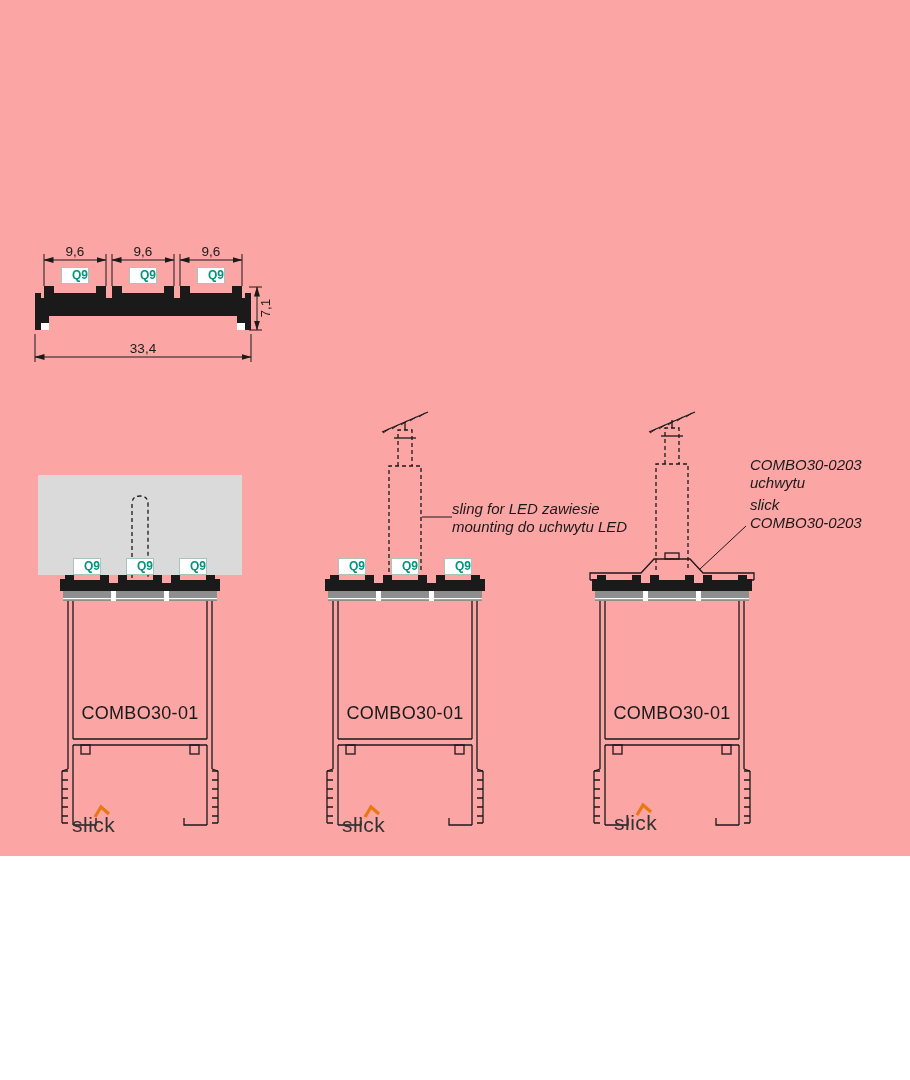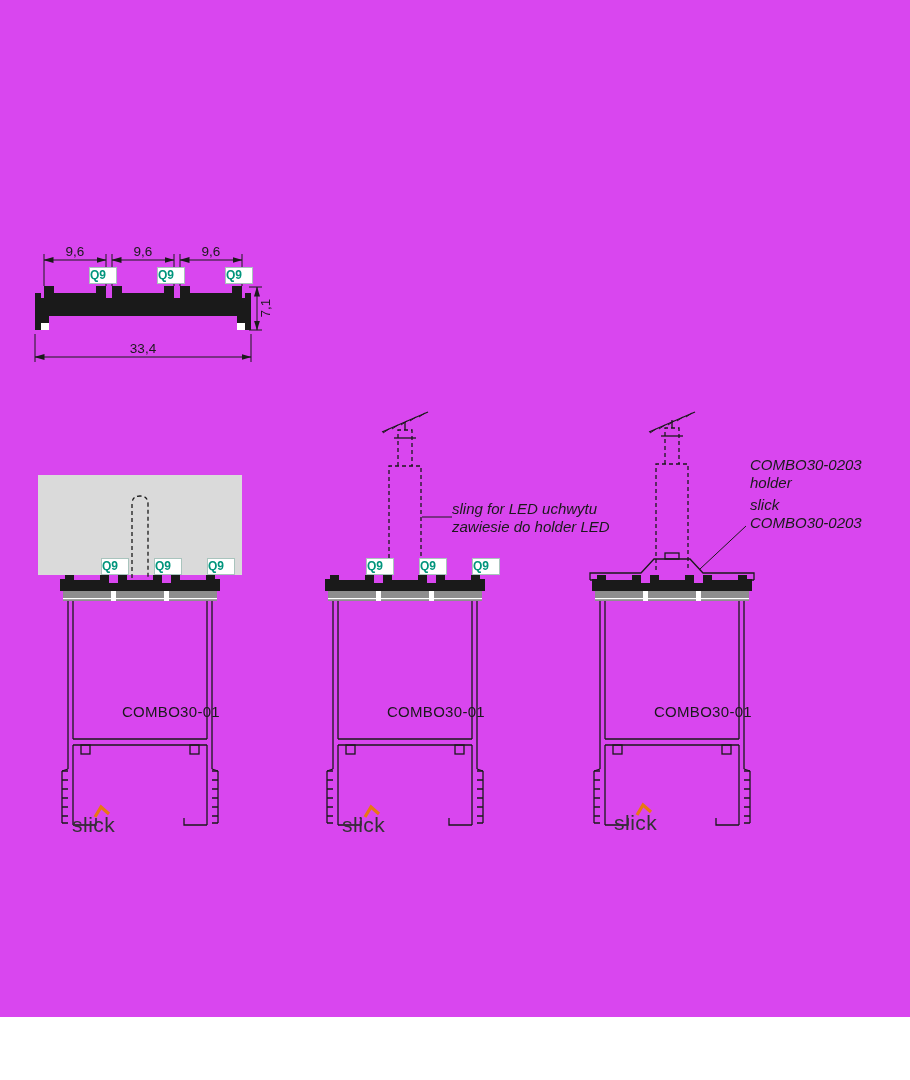--- a/index.html
+++ b/index.html
@@ -1,28 +1,28 @@
 <!DOCTYPE html>
 <html><head>
 <meta charset="utf-8">
 <style>
   * { margin:0; padding:0; box-sizing:border-box; }
   html,body { background:#ffffff; }
   body { font-family:"Liberation Sans", sans-serif; color:#1a1a1a; }
-  .canvas { position:relative; width:910px; height:1017px; background:#d946ef; overflow:hidden; }
+  .canvas { position:relative; width:910px; height:856px; background:#fca5a5; overflow:hidden; }
   .abs { position:absolute; }
   svg { overflow:visible; display:block; }
   .ln  { stroke:#1a1a1a; stroke-width:1.3; fill:none; }
   .thin{ stroke-width:1; }
   .fl  { fill:#1a1a1a; stroke:none; }
   .dsh { stroke-dasharray:4 3; }
   .dimtxt { font-family:"Liberation Sans",sans-serif; font-size:13.5px; fill:#1a1a1a; text-anchor:middle; }
   .q9 { position:absolute; width:28px; height:17px; background:#fff; border:1px solid #a9c4bd;
-        color:#00957C; font-weight:bold; font-size:12px; line-height:15px; text-align:left; z-index:5;margin-left:28px; }
-  .plabel { position:absolute; width:160px; text-align:right; font-size:15px; letter-spacing:.3px; }
+        color:#00957C; font-weight:bold; font-size:12px; line-height:15px; text-align:right; z-index:5; }
+  .plabel { position:absolute; width:160px; text-align:center; font-size:18px; letter-spacing:.3px; }
   .note { position:absolute; font-size:15px; white-space:nowrap;font-style:italic; }
   .logo { position:absolute; width:70px; height:32px; }
   .logo-text { font-size:21px; font-weight:normal; color:#333; letter-spacing:.5px; }
   .logo-mark { position:absolute; left:22px; top:-7px; width:16px; height:12px; }
 </style>
 </head>
 <body>
 
 <div class="canvas">
 
@@ -156,41 +156,41 @@
     <use href="#ceiling-mark" x="85" y="5"></use>
     <use href="#sling" x="90" y="22"></use>
     <line class="ln thin" x1="127" y1="117" x2="157" y2="117"></line>
     <use href="#top-strip" x="30" y="175"></use>
     <use href="#diffuser" x="30" y="191"></use>
     <use href="#profile-body" x="30" y="201"></use>
   </svg>
   <div class="q9" style="left:338px;top:558px">Q9</div>
   <div class="q9" style="left:391px;top:558px">Q9</div>
   <div class="q9" style="left:444px;top:558px">Q9</div>
-  <div class="note" style="left:452px;top:500px">sling for LED uchwytu</div>
-  <div class="note" style="left:452px;top:518px">zawiesie do holder LED</div>
+  <div class="note" style="left:452px;top:500px">sling for LED zawiesie</div>
+  <div class="note" style="left:452px;top:518px">mounting do uchwytu LED</div>
   <div class="plabel" style="left:325px;top:703px">COMBO30-01</div>
   <div class="logo" style="left:342px;top:813px">
     <svg class="logo-mark" viewBox="0 0 16 12">
       <path d="M1,11 L7,1 L15,8" stroke="#E87812" stroke-width="3.2" fill="none"></path>
     </svg>
     <span class="logo-text">slick</span>
   </div>
 
   <svg class="abs" style="left:540px;top:400px" width="370" height="445">
     <use href="#ceiling-mark" x="107" y="5"></use>
     <use href="#sling" x="112" y="20"></use>
     <use href="#holder" x="47" y="152"></use>
     <line class="ln thin" x1="206" y1="126" x2="160" y2="169"></line>
     <use href="#top-strip" x="52" y="175"></use>
     <use href="#diffuser" x="52" y="191"></use>
     <use href="#profile-body" x="52" y="201"></use>
   </svg>
   <div class="note" style="left:750px;top:456px">COMBO30-0203</div>
-  <div class="note" style="left:750px;top:474px">holder</div>
+  <div class="note" style="left:750px;top:474px">uchwytu</div>
   <div class="note" style="left:750px;top:496px">slick</div>
   <div class="note" style="left:750px;top:514px">COMBO30-0203</div>
   <div class="plabel" style="left:592px;top:703px">COMBO30-01</div>
   <div class="logo" style="left:614px;top:811px">
     <svg class="logo-mark" viewBox="0 0 16 12">
       <path d="M1,11 L7,1 L15,8" stroke="#E87812" stroke-width="3.2" fill="none"></path>
     </svg>
     <span class="logo-text">slick</span>
   </div>
 

